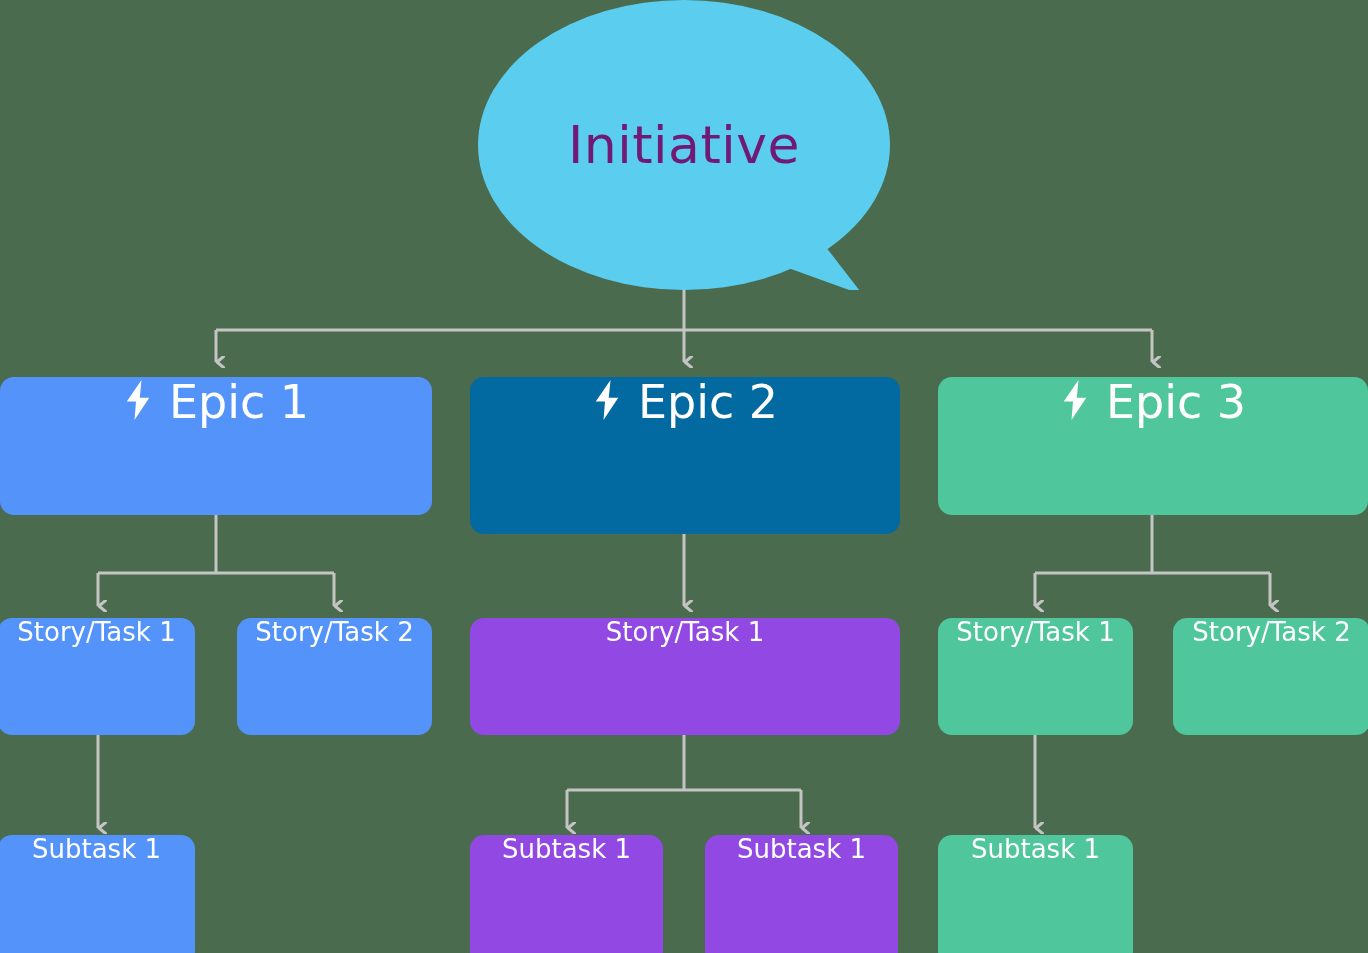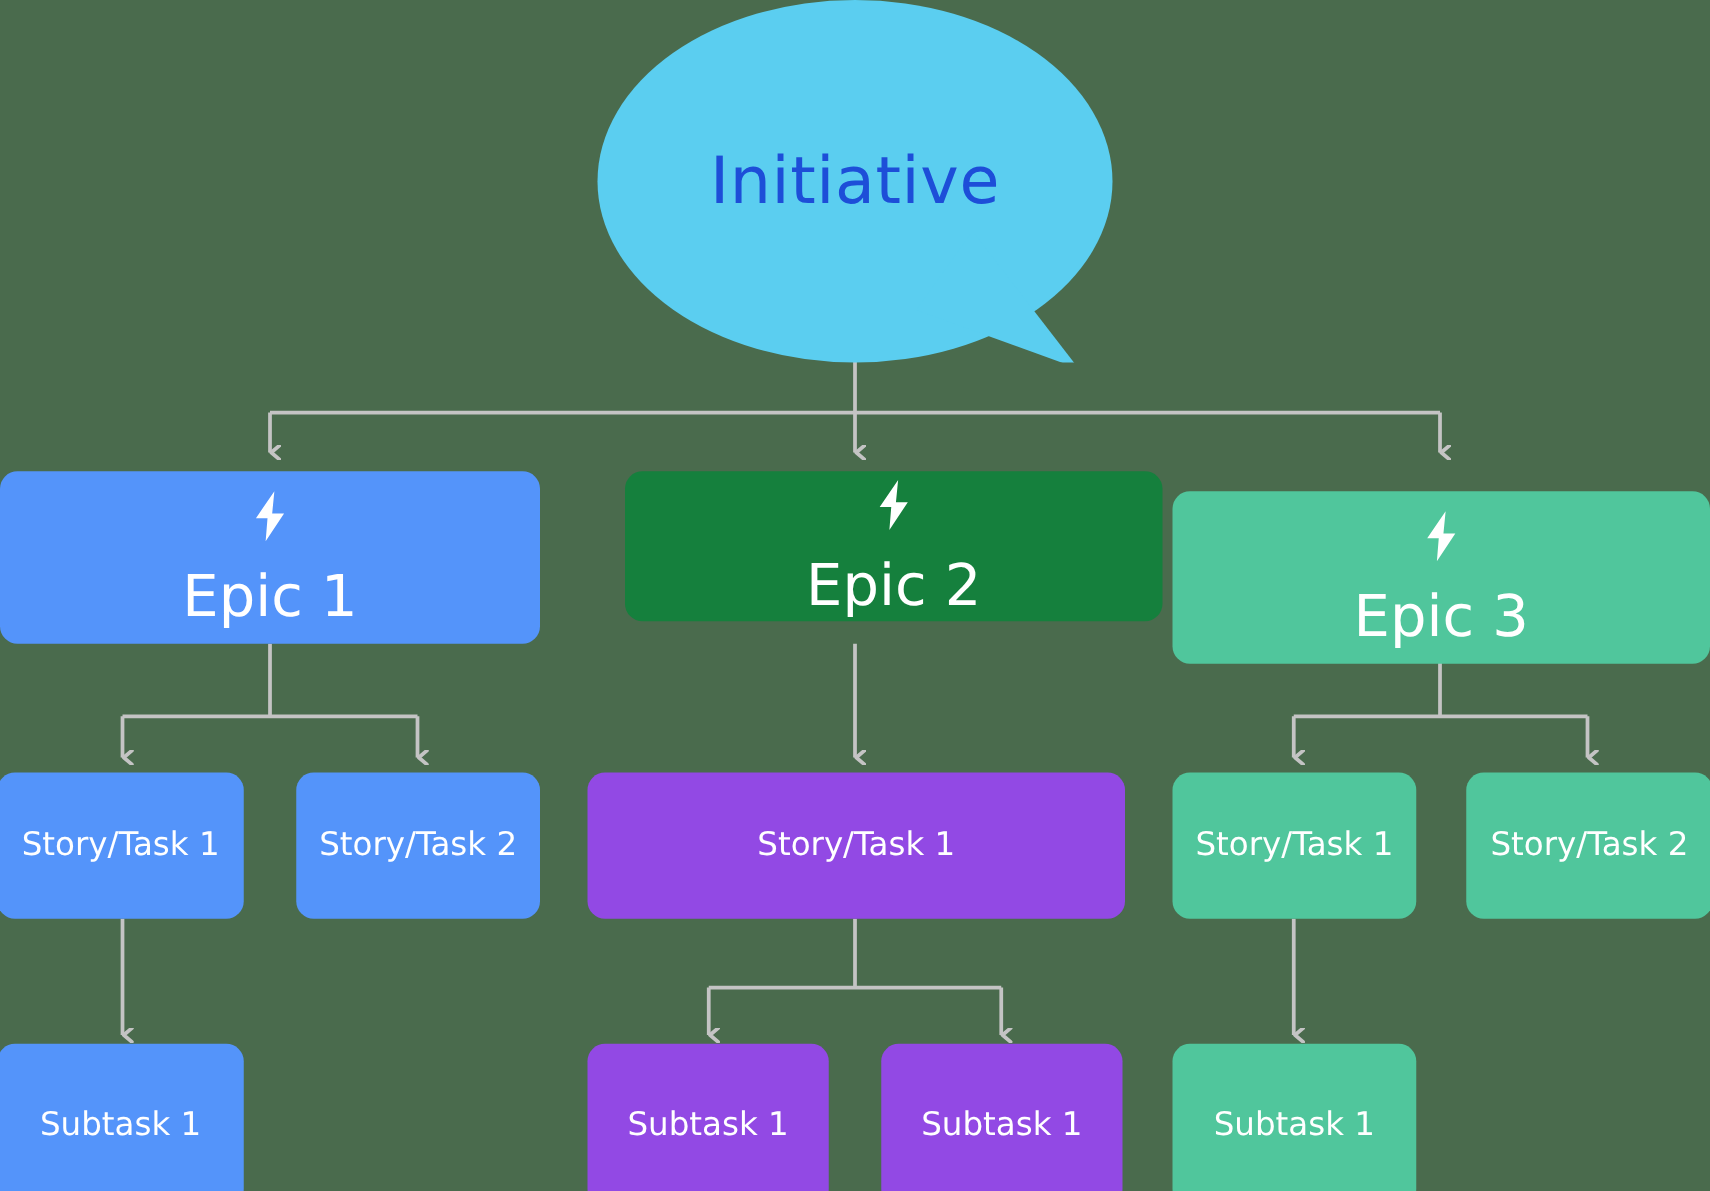--- a/index.html
+++ b/index.html
@@ -20,28 +20,27 @@
     position: absolute;
     left: 0; top: 0;
     width: 1368px;
     height: 953px;
     pointer-events: none;
   }
   .node {
     position: absolute;
     box-sizing: border-box;
     display: flex;
-    align-items: center;
+    align-items: flex-start;
     justify-content: center;
     color: #ffffff;
     border-radius: 14px;
     text-align: center;
     line-height: 1.1;
     z-index: 3;
-    flex-direction: column;
   }
   .node-label {
     display: block;
     white-space: nowrap;
   }
   
   .bubble {
     position: absolute;
     z-index: 3;
   }
@@ -52,21 +51,21 @@
     width: 100%;
     height: 100%;
     border-radius: 50%;
     display: flex;
     align-items: center;
     justify-content: center;
   }
   .bubble-text {
     position: relative;
     z-index: 4;
-    color: #1d4ed8;
+    color: #701a75;
     font-size: 52px;
     font-weight: 400;
     letter-spacing: 0.5px;
     white-space: nowrap;
   }
   .bubble-tail {
     position: absolute;
     z-index: 2;
   }
   .epic {
@@ -148,30 +147,30 @@
 
   <div class="node epic" style="left:0px; top:377px; width:432px; height:138px; background:#5494fa;">
     <span class="bolt">
       <svg width="30" height="46" viewBox="0 0 24 32" aria-hidden="true">
         <path d="M14.8 0 L3 17.2 L10.4 17.2 L9.2 32 L21 14.2 L13.4 14.2 Z" fill="#ffffff"></path>
       </svg>
     </span>
     <span class="node-label">Epic 1</span>
   </div>
 
-  <div class="node epic" style="left:470px; top:377px; width:430px; height:120px; background:#15803d;margin-left:30px;">
+  <div class="node epic" style="left:470px; top:377px; width:430px; height:157px; background:#0369a1;">
     <span class="bolt">
       <svg width="30" height="46" viewBox="0 0 24 32" aria-hidden="true">
         <path d="M14.8 0 L3 17.2 L10.4 17.2 L9.2 32 L21 14.2 L13.4 14.2 Z" fill="#ffffff"></path>
       </svg>
     </span>
     <span class="node-label">Epic 2</span>
   </div>
 
-  <div class="node epic" style="left:938px; top:377px; width:430px; height:138px; background:#50c69c;margin-top:16px;">
+  <div class="node epic" style="left:938px; top:377px; width:430px; height:138px; background:#50c69c;">
     <span class="bolt">
       <svg width="30" height="46" viewBox="0 0 24 32" aria-hidden="true">
         <path d="M14.8 0 L3 17.2 L10.4 17.2 L9.2 32 L21 14.2 L13.4 14.2 Z" fill="#ffffff"></path>
       </svg>
     </span>
     <span class="node-label">Epic 3</span>
   </div>
 
   <div class="node story" style="left:-2px; top:618px; width:197px; height:117px; background:#5494fa;">
     <span class="node-label">Story/Task 1</span>

